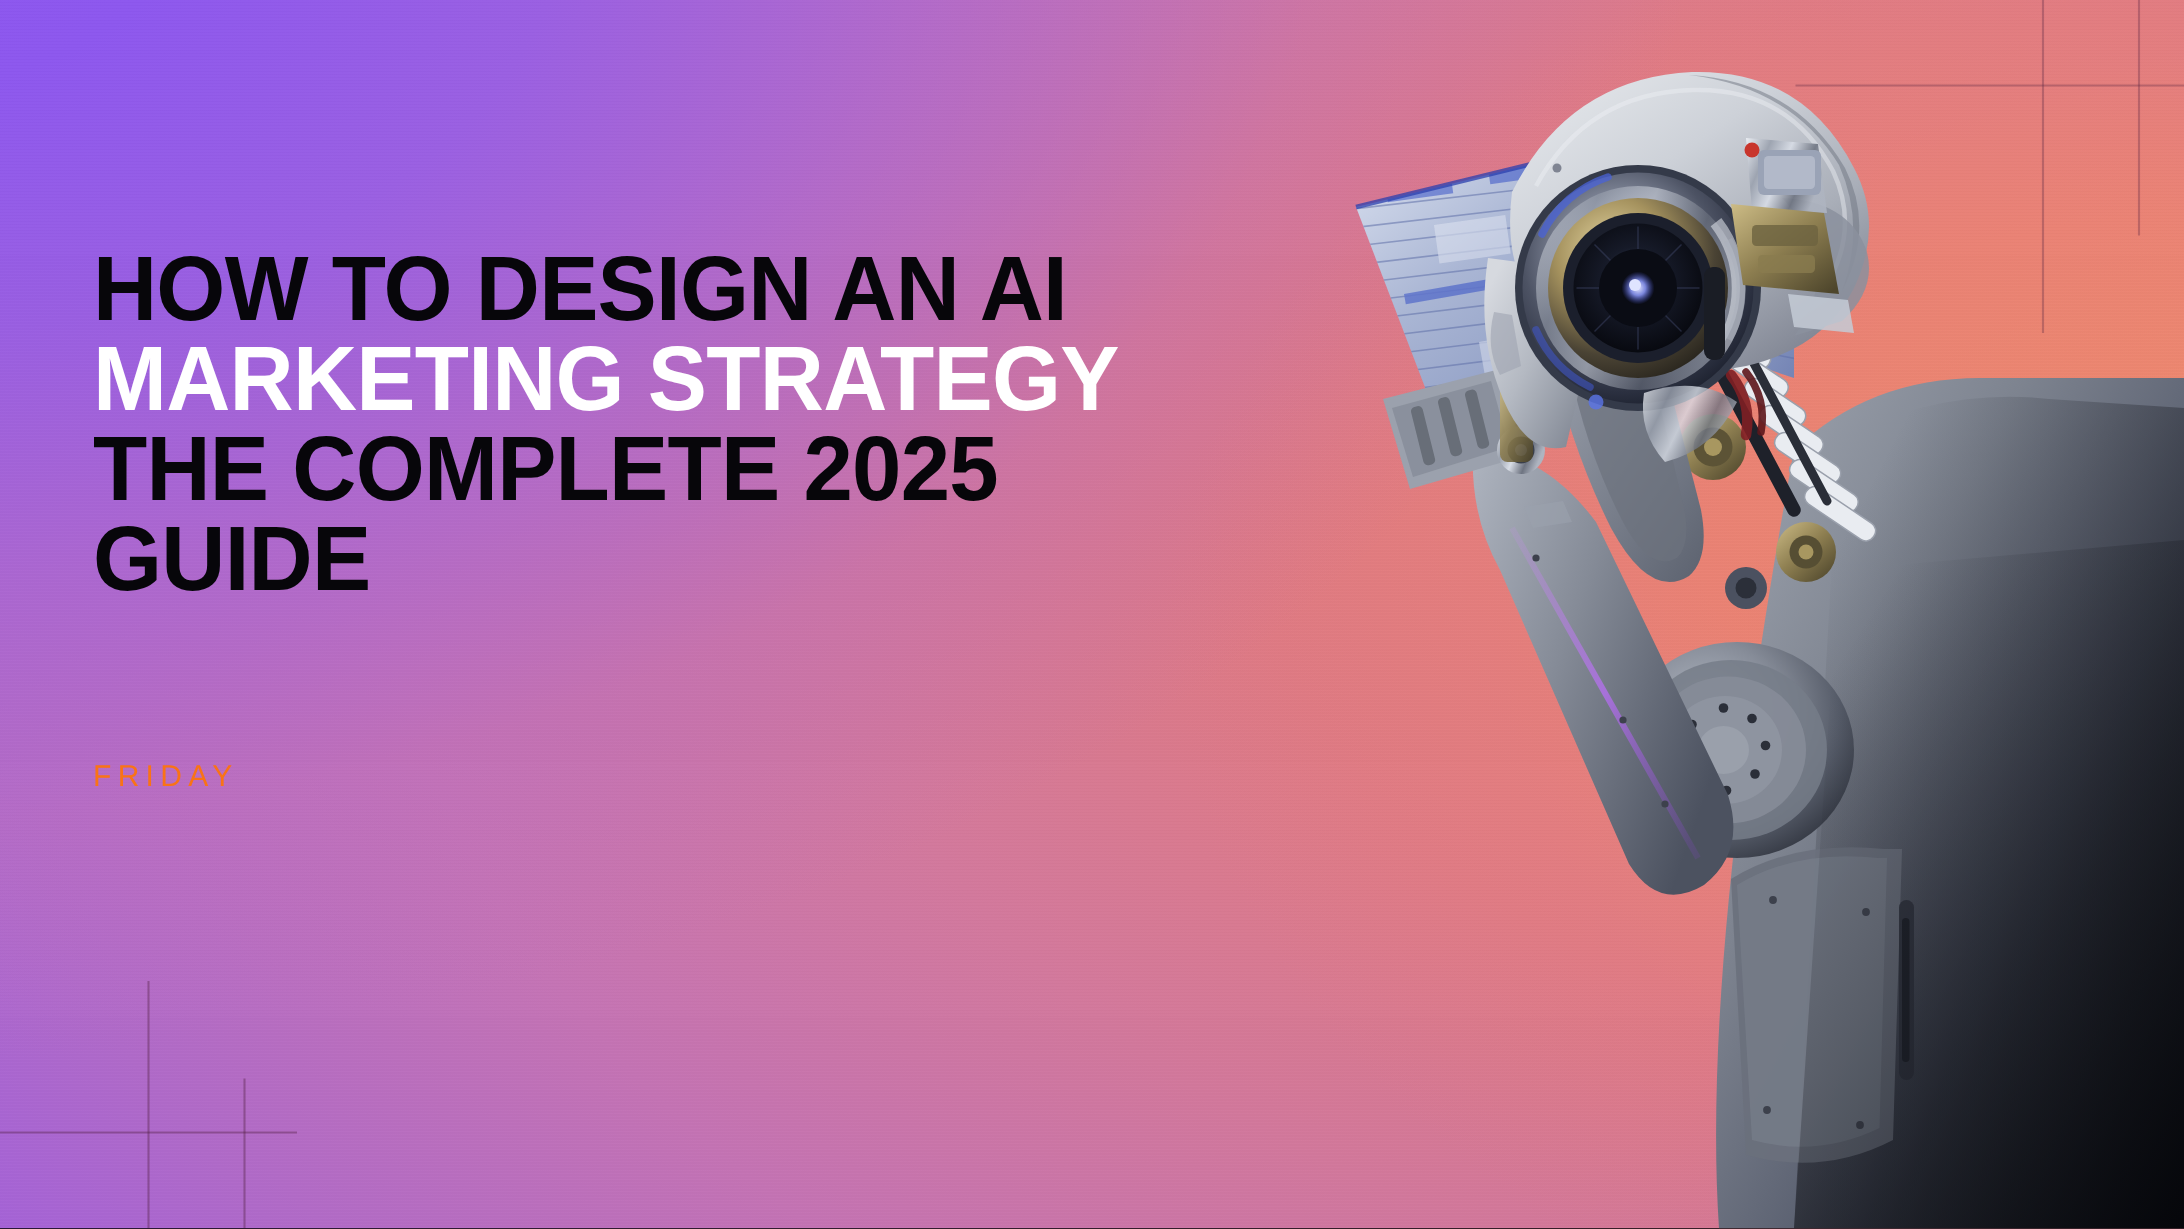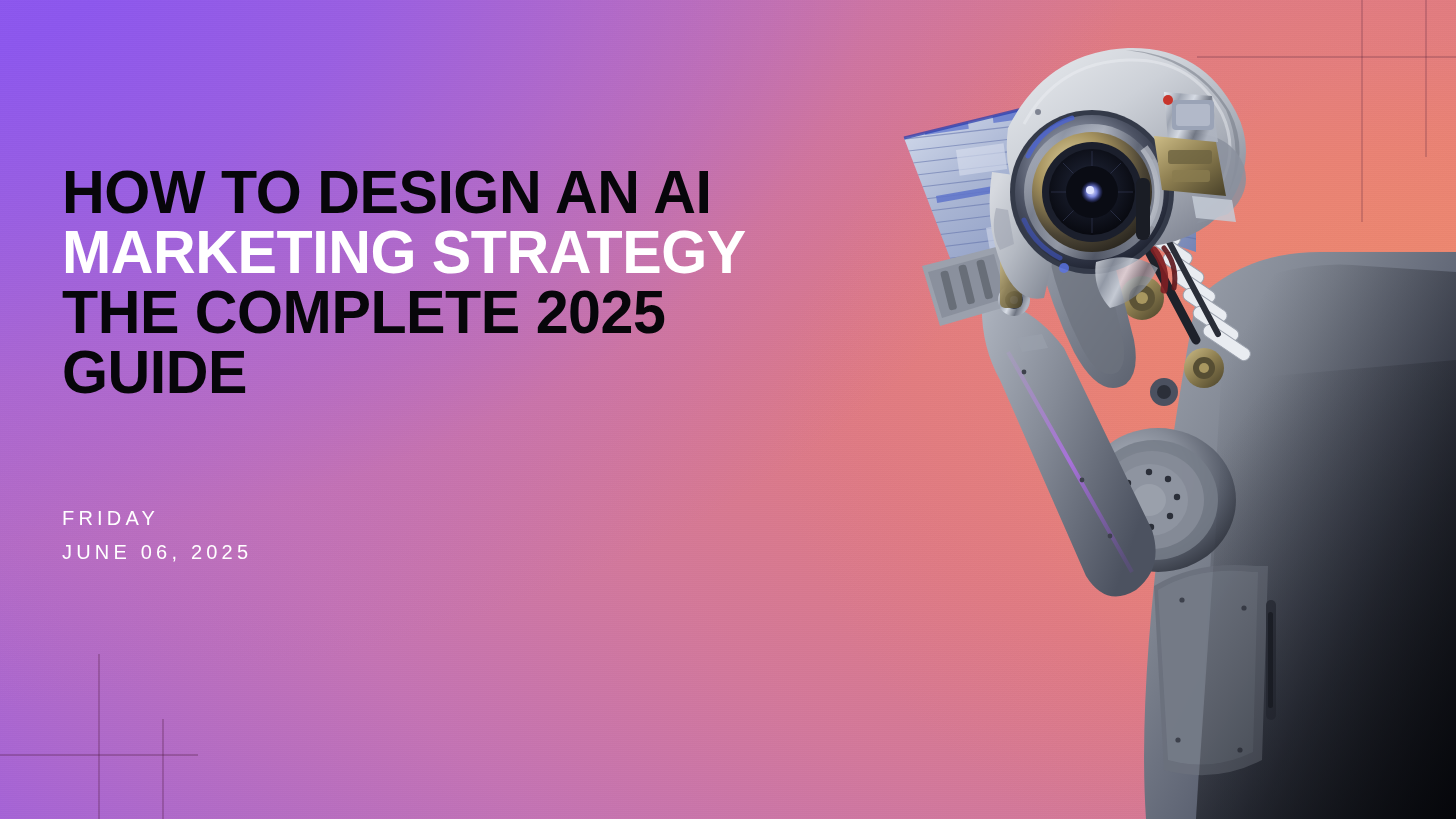--- a/index.html
+++ b/index.html
@@ -80,21 +80,21 @@
     text-transform:uppercase;
     transform:scaleX(0.97);
     transform-origin:left center;
   }
   .headline .ln { display:block; white-space:nowrap; }
   .ln-dark  { color:#07060a; }
   .ln-light { color:#ffffff; }
 
   .datebox {
     margin-top:99px;
-    color:#ffffff;
+    color:#f97316;
     font-family:"Liberation Sans", sans-serif;
     font-weight:400;
     font-size:20px;
     line-height:34px;
     letter-spacing:4.2px;
     text-transform:uppercase;
   }
   .datebox span { display:block; white-space:nowrap; }
 
   
@@ -465,18 +465,17 @@
 
     <div class="headline">
       <span class="ln ln-dark">HOW TO DESIGN AN AI</span>
       <span class="ln ln-light">MARKETING STRATEGY</span>
       <span class="ln ln-dark">THE COMPLETE 2025</span>
       <span class="ln ln-dark">GUIDE</span>
     </div>
 
     <div class="datebox">
       <span>FRIDAY</span>
-      <span>JUNE 06, 2025</span>
     </div>
 
   </div>
 
 </div>
 
 </body></html>

